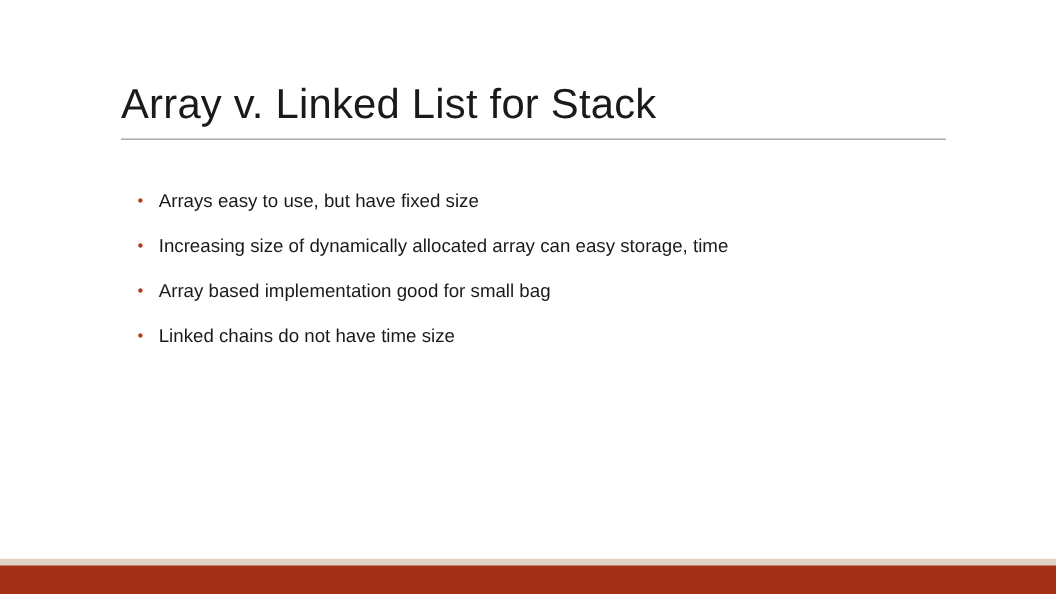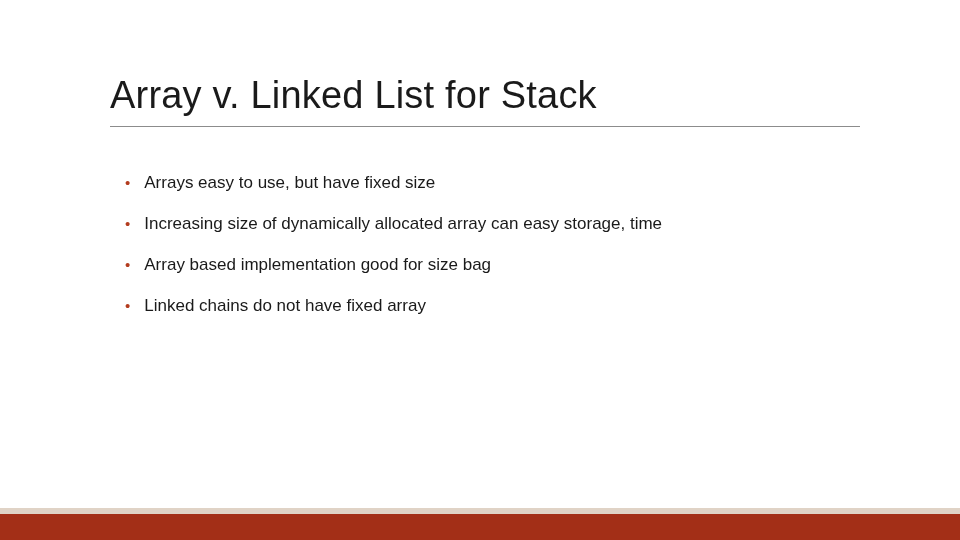--- a/index.html
+++ b/index.html
@@ -90,25 +90,25 @@
     <div class="bullet-row">
       <span class="bullet-dot">•</span>
       <span class="bullet-text">Arrays easy to use, but have fixed size</span>
     </div>
     <div class="bullet-row">
       <span class="bullet-dot">•</span>
       <span class="bullet-text">Increasing size of dynamically allocated array can easy storage, time</span>
     </div>
     <div class="bullet-row">
       <span class="bullet-dot">•</span>
-      <span class="bullet-text">Array based implementation good for size bag</span>
+      <span class="bullet-text">Array based implementation good for small bag</span>
     </div>
     <div class="bullet-row">
       <span class="bullet-dot">•</span>
-      <span class="bullet-text">Linked chains do not have fixed array</span>
+      <span class="bullet-text">Linked chains do not have time size</span>
     </div>
   </div>
 
   <div class="footer-bar">
     <div class="footer-top"></div>
     <div class="footer-bottom"></div>
   </div>
 
 </div>
 

